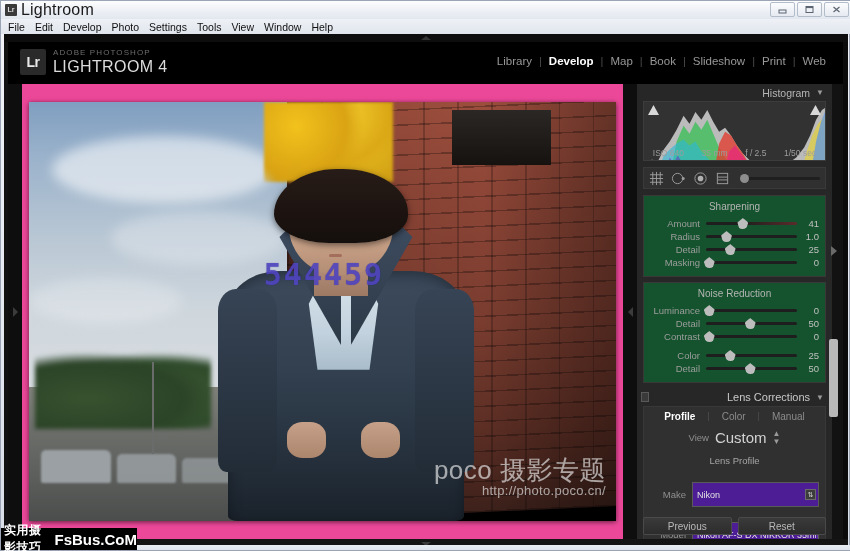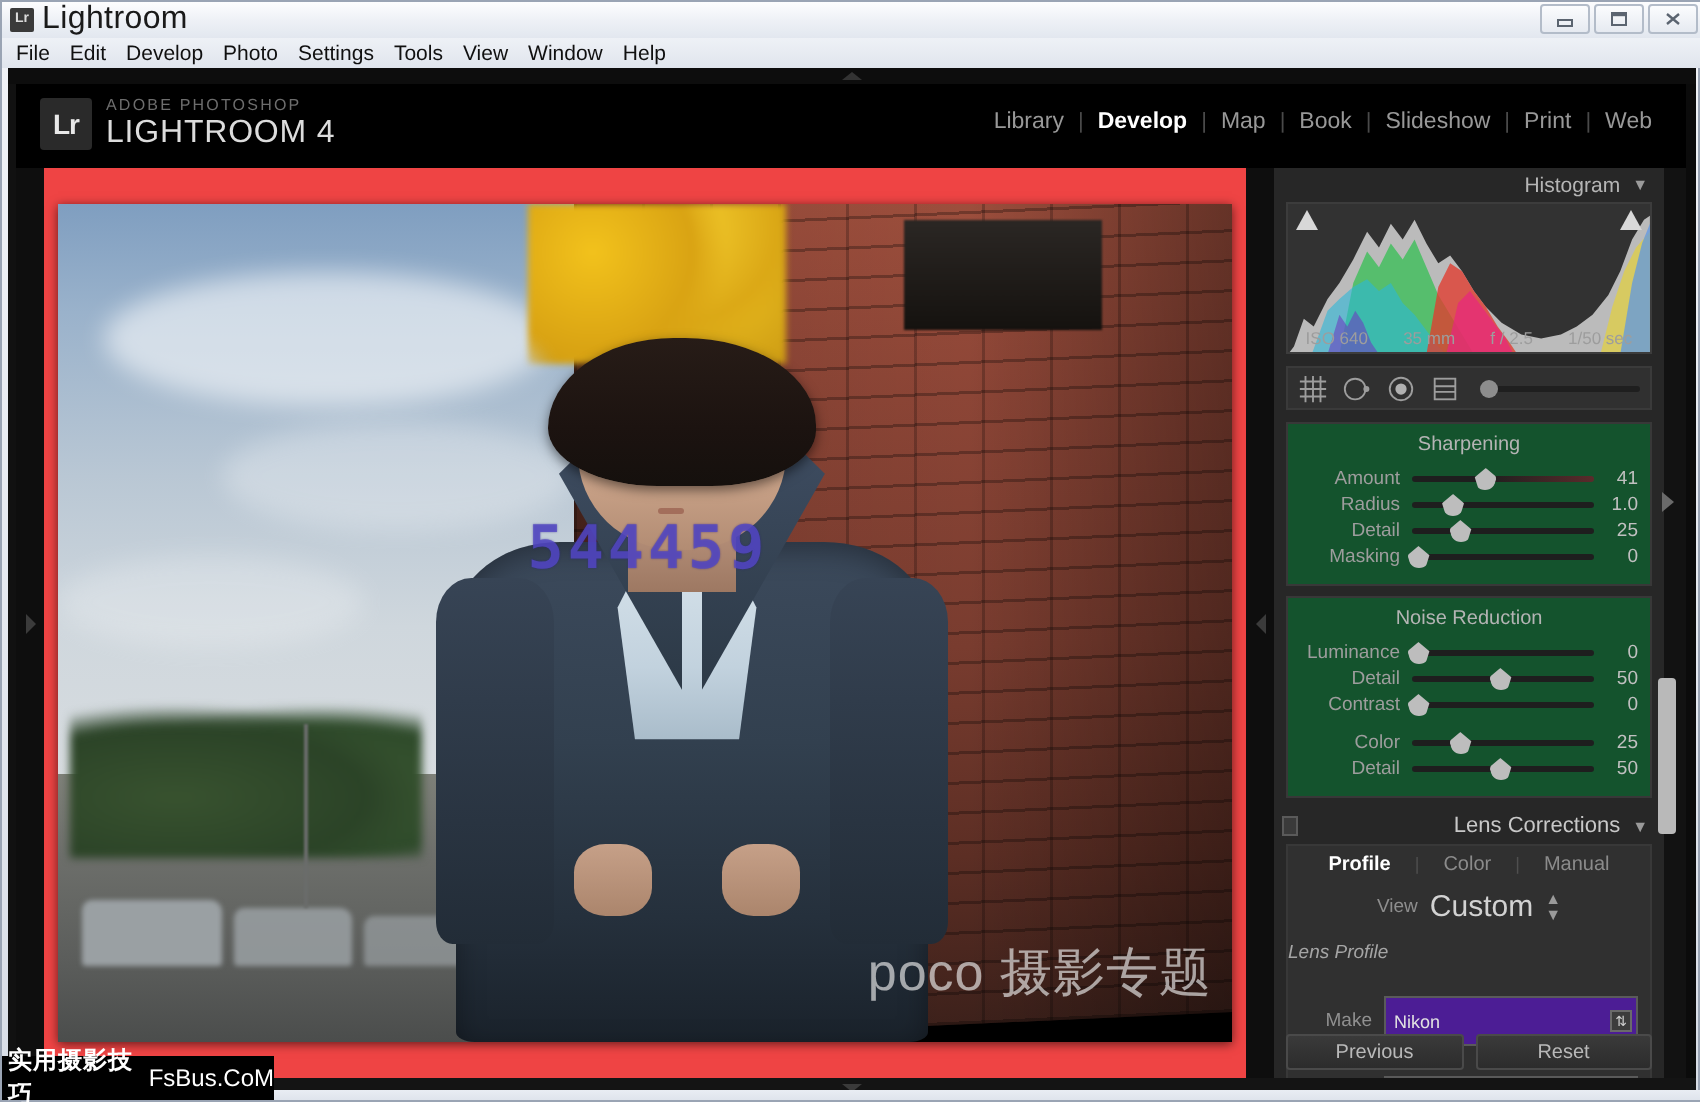--- a/index.html
+++ b/index.html
@@ -98,21 +98,21 @@
   
   .left-strip {
     position:absolute; left:0; top:0; width:14px; height:455px;
     background:#0e0e0e; display:flex; align-items:center; justify-content:center;
   }
   .left-strip .tri { width:0;height:0;border-top:5px solid transparent;border-bottom:5px solid transparent;border-left:5px solid #3b3b3b; }
 
   
   .center-view {
     position: absolute; left: 14px; top: 0; width: 601px; height: 455px;
-    background: #ef4444;
+    background: #ec4899;
     display: flex; align-items: center; justify-content: center;
   }
   .photo-frame {
     position: relative;
     width: 587px; height: 419px;
     background: #000;
     box-shadow: 0 1px 5px rgba(0,0,0,.6);
     overflow: hidden;
   }
   .photo { position:absolute; inset:0; overflow:hidden; }
@@ -268,21 +268,21 @@
   }
 
   .panel-head {
     height: 17px; display:flex; align-items:center; justify-content:flex-end;
     padding-right: 8px; background:#272727; color:#b5b5b5; font-size:10.5px;
   }
   .panel-head .chev { margin-left:6px; color:#9a9a9a; font-size:8px; }
 
   
   .hist-box {
-    margin: 0 6px; height: 76px; background:#323232; border:1px solid #3c3c3c;
+    margin: 0 6px; height: 60px; background:#323232; border:1px solid #3c3c3c;
     position:relative; overflow:hidden;padding-left:41px;
   }
   .hist-clip {
     position:absolute; top:3px; width:11px; height:10px;
     background:#d8d8d8; clip-path: polygon(50% 0%, 100% 100%, 0% 100%);
   }
   .hist-clip.l { left:4px; } .hist-clip.r { right:4px; }
   .hist-meta {
     position:absolute; bottom:2px; left:0; width:100%;
     display:flex; justify-content:space-around; font-size:8.5px; color:#9d9d9d;
@@ -330,21 +330,21 @@
     position:relative;
   }
   .lc-check .box:after {
     content:"✓"; position:absolute; left:0px; top:-3px; font-size:10px; color:#e8e8e8;
   }
   .lc-check .txt { font-size:10px; color:#c6c6c6; }
   .lc-setup { display:flex; align-items:center; justify-content:center; padding:2px 0 5px 0; gap:6px;}
   .lc-setup .lbl { font-size:9.5px; color:#8e8e8e; }
   .lc-setup .v { font-size:15px; color:#d2d2d2;text-align:right; }
   .lc-setup .arrows { font-size:8px; color:#9a9a9a; line-height:8px; }
-  .lc-lp-title { text-align:left; font-size:9.5px; color:#a5a5a5; margin:4px 0 4px 0;font-style:italic; }
+  .lc-lp-title { text-align:center; font-size:9.5px; color:#a5a5a5; margin:4px 0 4px 0; }
   .lc-row { display:flex; align-items:center; padding:12px 6px 3px 6px; }
   .lc-row .lbl { width:42px; text-align:right; font-size:9.5px; color:#909090; padding-right:6px; }
   .lc-row .combo {
     flex:1; height:25px; background:#4c1d95; border:1px solid #5a5a5a;
     display:flex; align-items:center; justify-content:space-between;
     padding:0 2px 0 4px; font-size:9px; color:#e2e2e2; overflow:hidden; white-space:nowrap;
   }
   .lc-row .combo .cap { width:11px; height:11px; background:#3c3c3c; border:1px solid #6a6a6a;
     flex:0 0 11px; display:flex; align-items:center; justify-content:center; font-size:7px; color:#cfcfcf;}
 
@@ -374,21 +374,21 @@
   }
   .bottom-collapse .tri { width:0;height:0;border-left:5px solid transparent;border-right:5px solid transparent;border-top:4px solid #3a3a3a; }
 
   
   .site-wm {
     position:absolute; left:0; bottom:0; width:136px; height:22px;
     background:#000; display:flex; align-items:center; padding-left:3px; gap:4px;
     z-index: 50;
   }
   .site-wm .cn { font-size:12px; color:#fff; font-weight:bold; letter-spacing:.5px; }
-  .site-wm .en { font-size:12px; color:#fff; }
+  .site-wm .en { font-size:15px; color:#fff;font-weight:bold; }
 
   
   .os-bottom {
     position:absolute; left:0; bottom:0; width:850px; height:5px;
     background:linear-gradient(180deg,#e9edf3,#dfe4ec);
   }
 </style>
 </head>
 <body>
 
@@ -512,20 +512,21 @@
                 <div class="eye" style="left:60%; top:41%;"></div>
                 <div class="lips" style="left:38%; top:73%;"></div>
               </div>
               <div class="hair"></div>
             </div>
 
             <div class="wm-id">544459</div>
 
             <div class="wm-poco">
               <div class="l1">poco 摄影专题</div>
+              <div class="l2">http://photo.poco.cn/</div>
             </div>
 
           </div>
         </div>
       </div>
 
       <div class="right-strip">
         <div class="tri"></div>
       </div>
 

